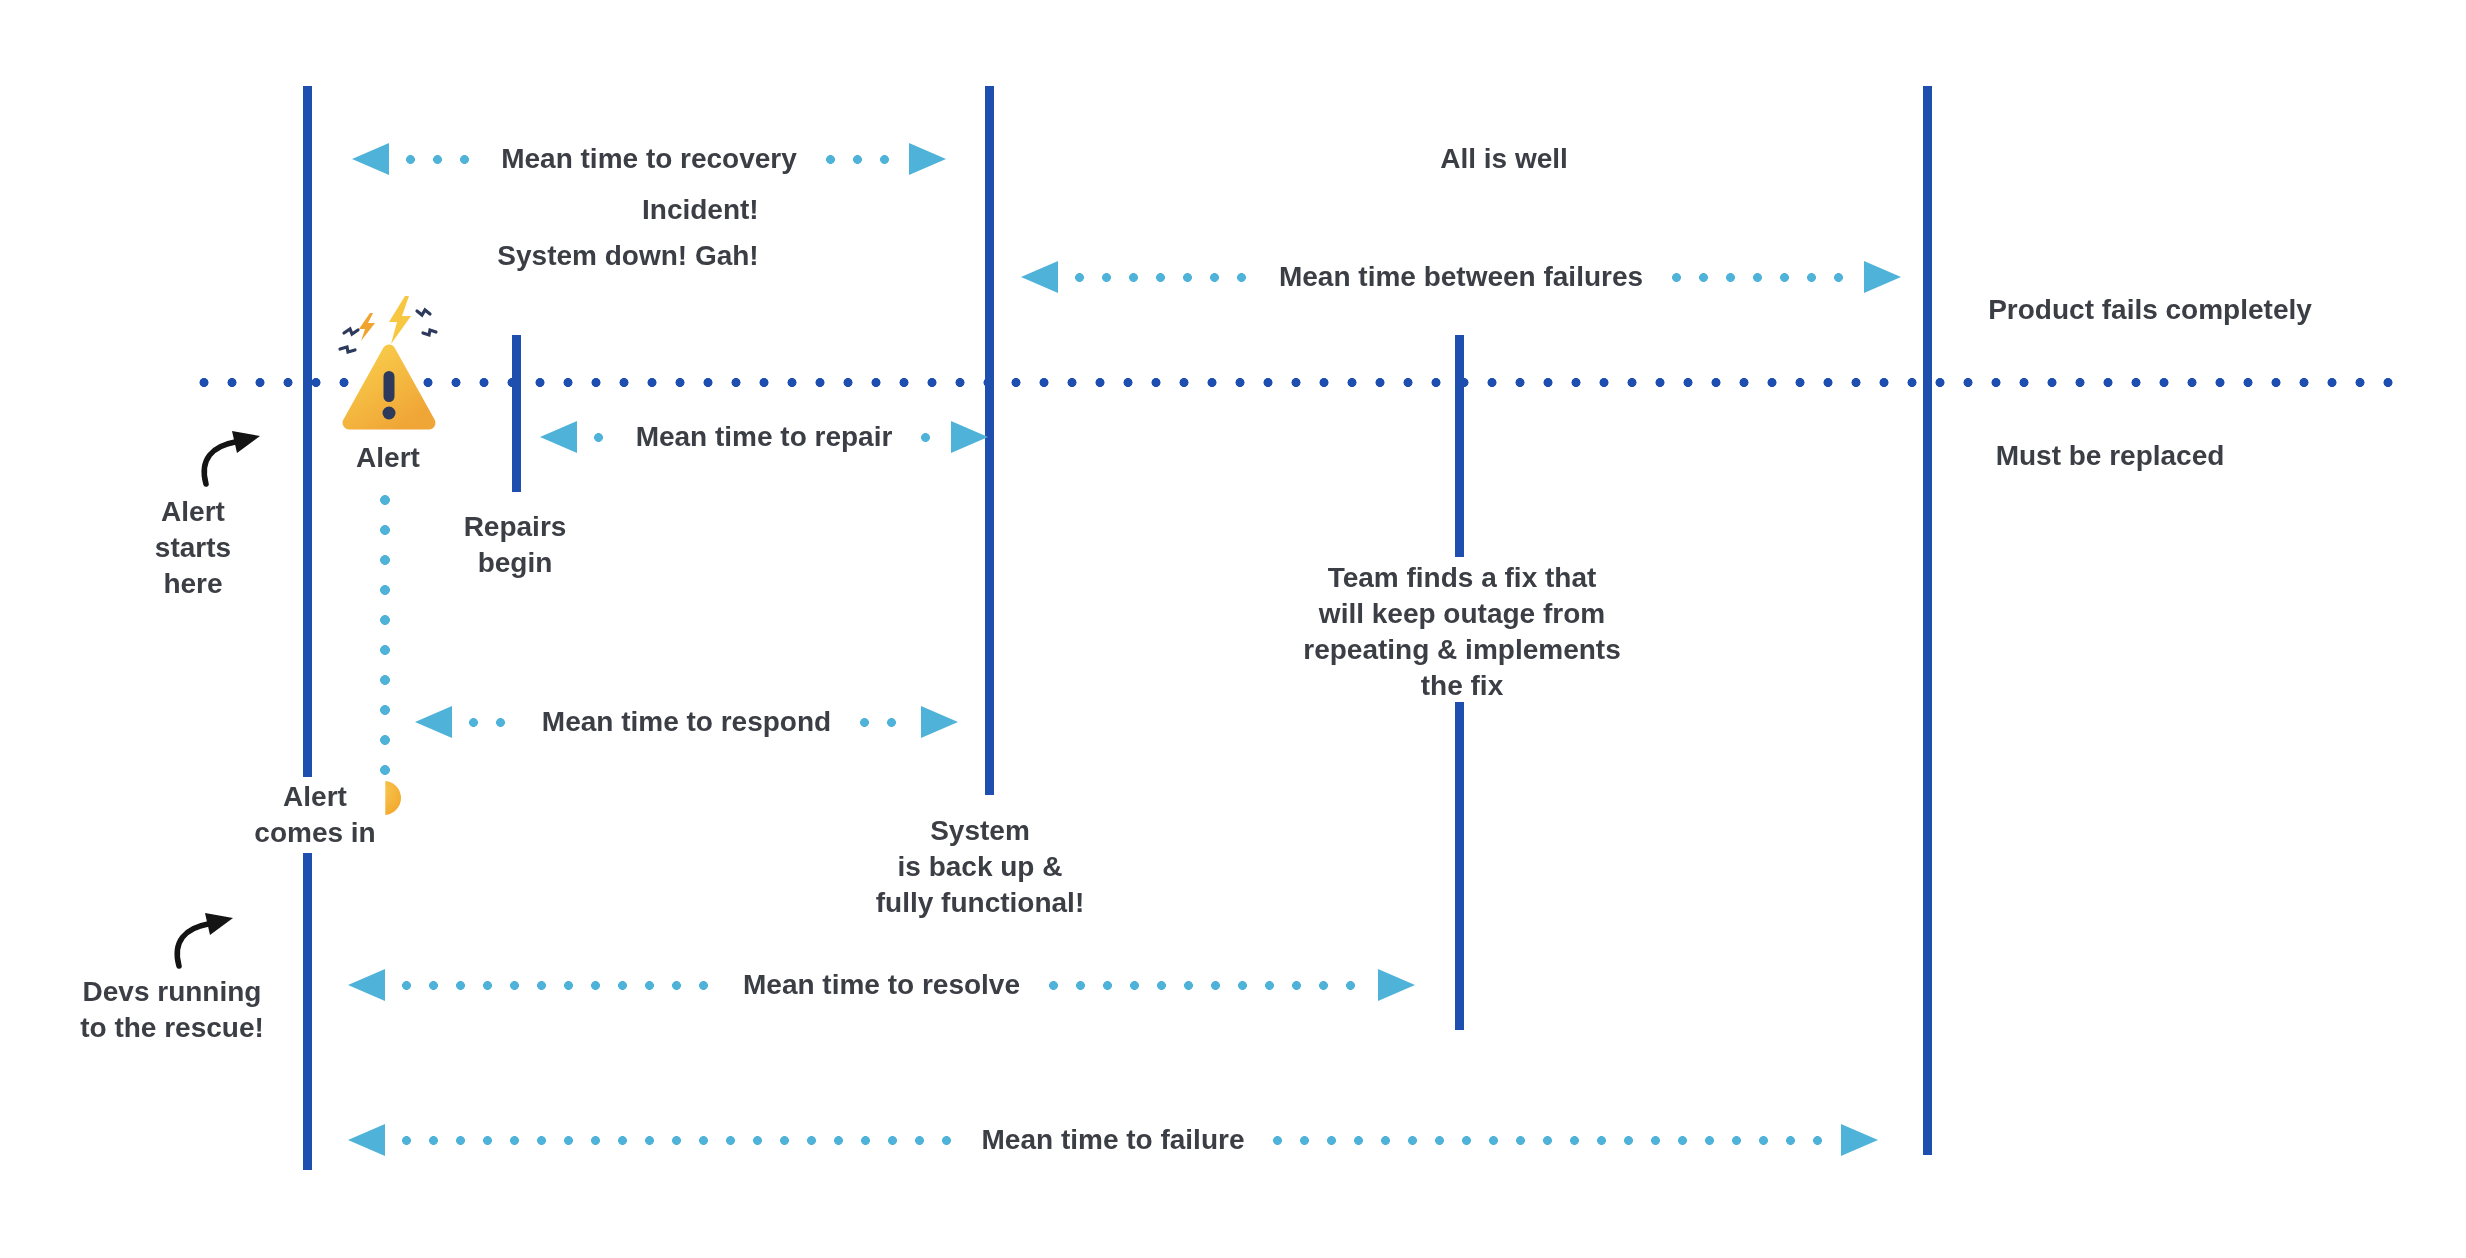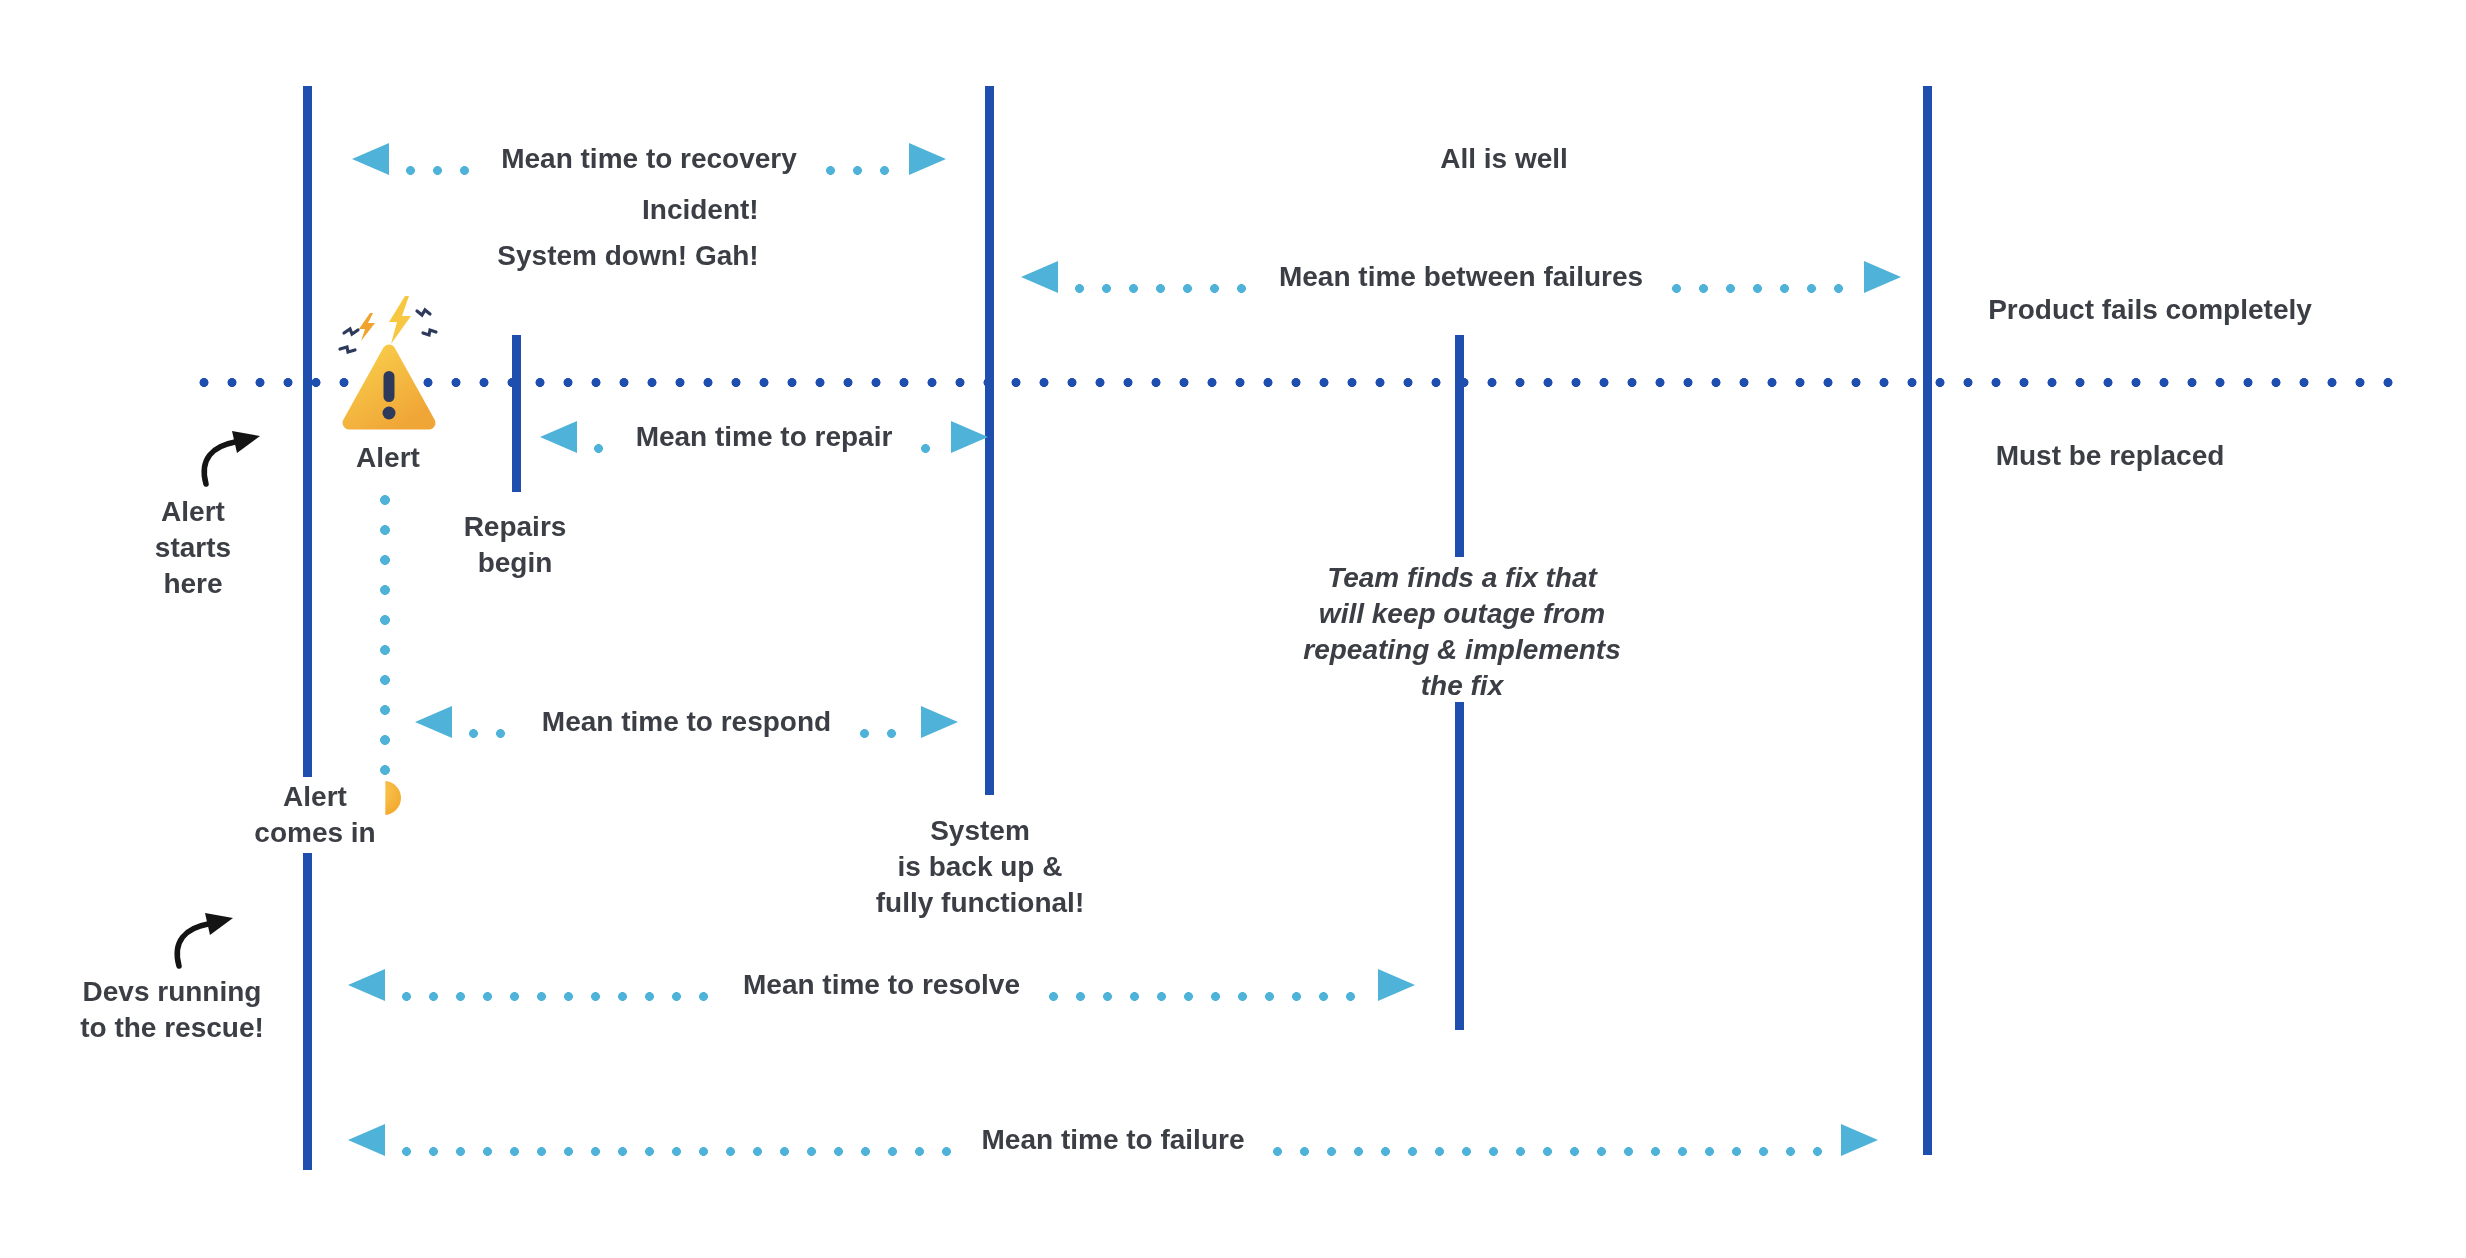--- a/index.html
+++ b/index.html
@@ -15,21 +15,21 @@
     background-image:radial-gradient(circle,#1e4fae 4.2px,rgba(0,0,0,0) 4.8px);
     background-size:28px 9px;background-repeat:repeat-x;background-position:left center;
   }
   
   .vdots{
     position:absolute;width:10px;
     background-image:radial-gradient(circle,#4fb3d9 4.6px,rgba(0,0,0,0) 5.2px);
     background-size:10px 30px;background-repeat:repeat-y;background-position:center top;
   }
   
-  .marrow{position:absolute;display:flex;align-items:flex-end;height:32px;}
+  .marrow{position:absolute;display:flex;align-items:center;height:32px;}
   .head{width:0;height:0;flex:0 0 auto;}
   .hl{border-top:16px solid transparent;border-bottom:16px solid transparent;border-right:37px solid #4fb3d9;}
   .hr{border-top:16px solid transparent;border-bottom:16px solid transparent;border-left:37px solid #4fb3d9;}
   .dots{
     flex:1 1 0;height:9px;margin:0 8px;
     background-image:radial-gradient(circle,#4fb3d9 4.1px,rgba(0,0,0,0) 4.7px);
     background-size:27px 9px;background-repeat:repeat-x;background-position:center left;
   }
   .mlabel{flex:0 0 auto;font-size:28px;font-weight:700;white-space:nowrap;padding:0 12px;color:#3b3e44;}
   
@@ -149,21 +149,21 @@
   <div class="lbl tall-lines" style="left:628px;top:233px;">Incident!
 System down! Gah!</div>
   <div class="lbl nowrap" style="left:2150px;top:310px;">Product fails completely</div>
   <div class="lbl nowrap" style="left:2110px;top:456px;">Must be replaced</div>
   <div class="lbl nowrap" style="left:388px;top:458px;">Alert</div>
   <div class="lbl" style="left:515px;top:545px;">Repairs
 begin</div>
   <div class="lbl" style="left:193px;top:548px;">Alert
 starts
 here</div>
-  <div class="lbl" style="left:1462px;top:632px;font-style:italic;">Team finds a fix that
+  <div class="lbl" style="left:1462px;top:632px;">Team finds a fix that
 will keep outage from
 repeating &amp; implements
 the fix</div>
   <div class="lbl whitebg" style="left:315px;top:815px;">Alert
 comes in</div>
   <div class="lbl" style="left:172px;top:1010px;">Devs running
 to the rescue!</div>
   <div class="lbl" style="left:980px;top:867px;">System
 is back up &amp;
 fully functional!</div>

